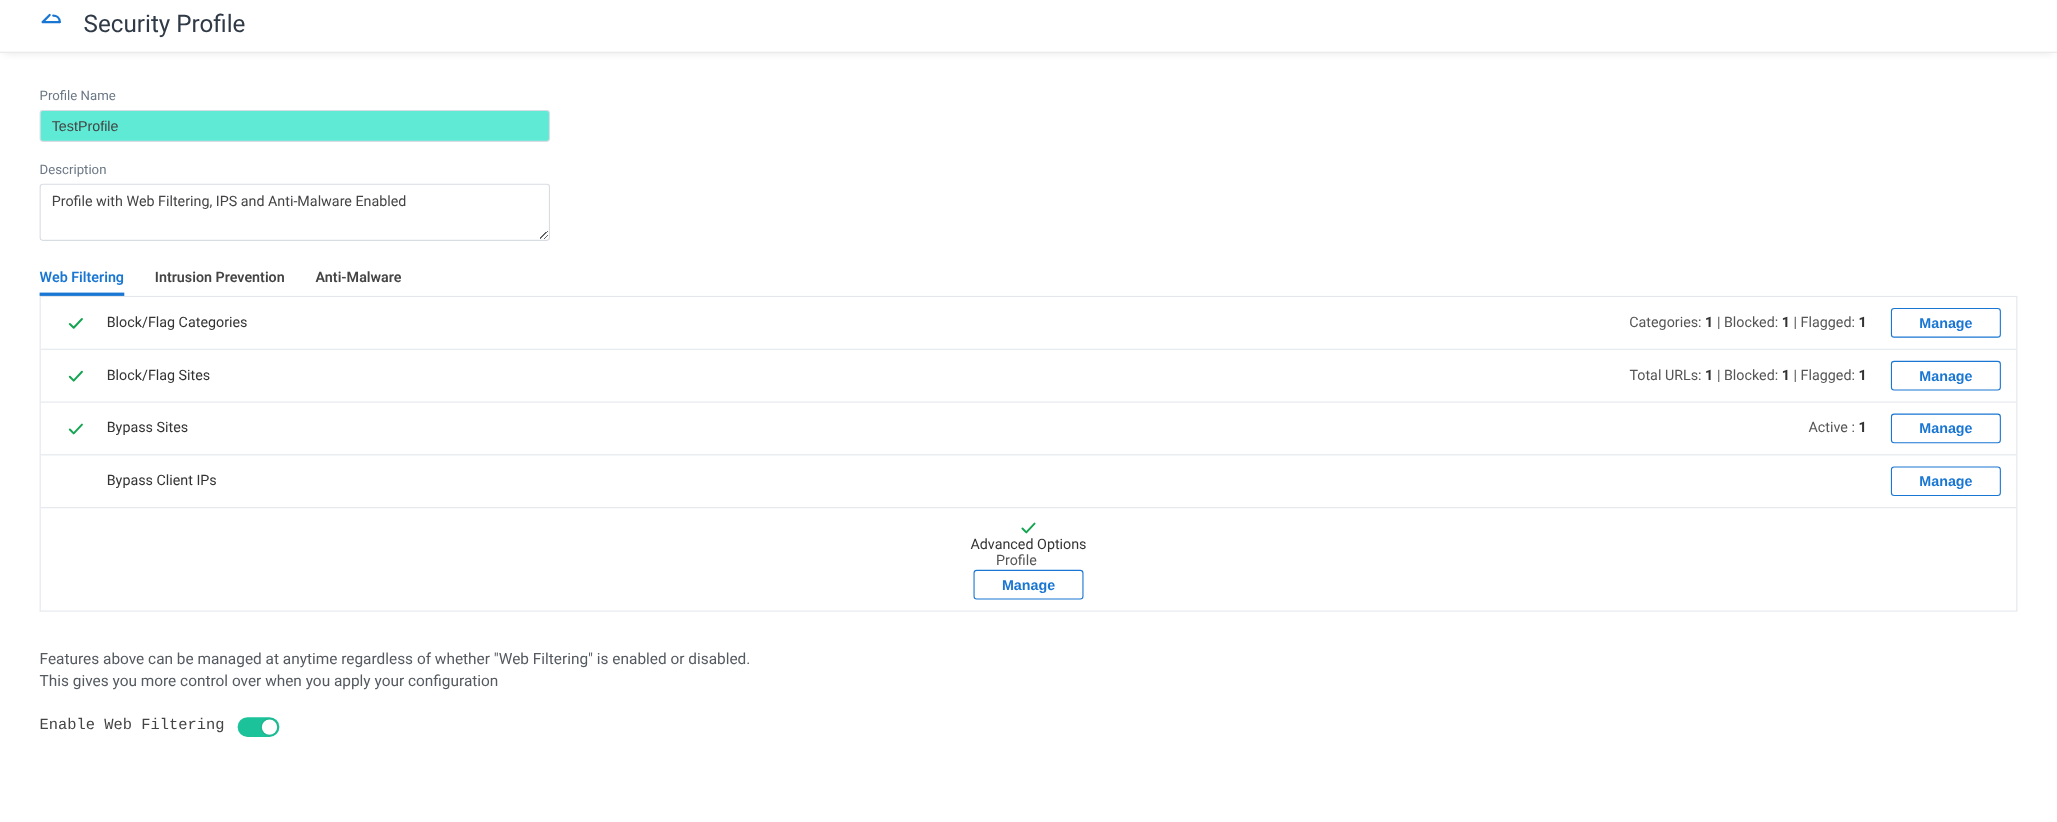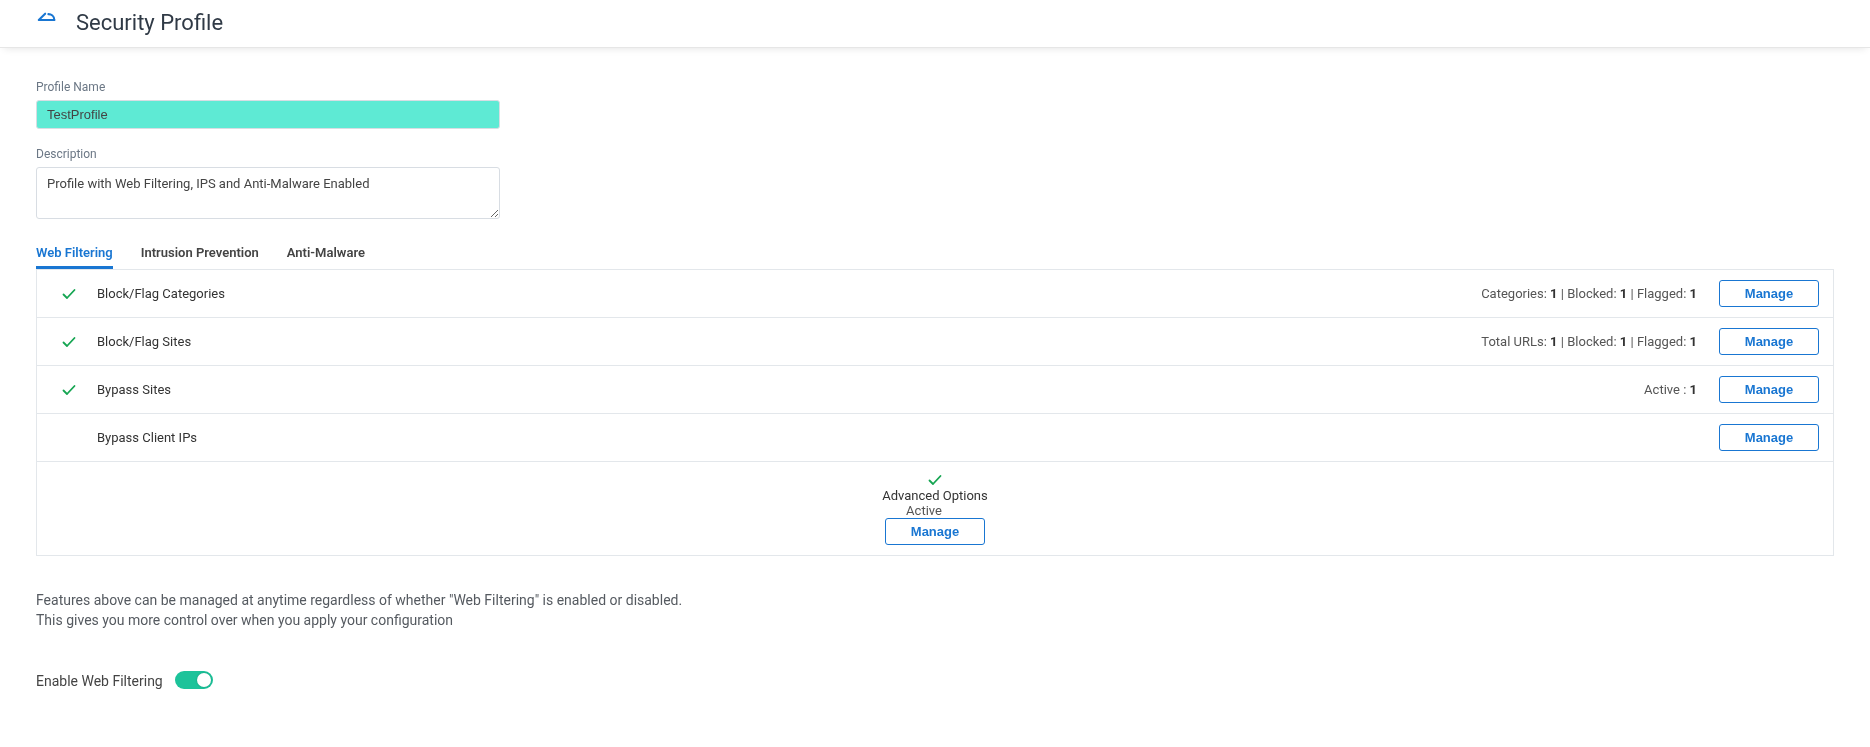--- a/index.html
+++ b/index.html
@@ -129,24 +129,25 @@
       border-radius: 3px;
       cursor: pointer;
     }
     .help-text {
       margin-top: 34px;
       font-size: 14px;
       color: #555a60;
       line-height: 1.45;
     }
     .toggle-row {
-      margin-top: 40px;
-      display: flex;
-      align-items: flex-end;
+      margin-top: 21px;
+      display: flex;
+      align-items: flex-start;
       gap: 12px;
+      font-family: Liberation Mono, monospace;
     }
     .toggle-label {
       font-size: 14px;
       color: #444;
     }
     .toggle {
       position: relative;
       width: 38px;
       height: 18px;
       background: #1cc39a;
@@ -262,21 +263,21 @@
 
     <div class="row">
       <span class="row-check">
         <svg viewBox="0 0 16 16" fill="none" stroke="currentColor" stroke-width="1.8" stroke-linecap="round" stroke-linejoin="round">
             <polyline points="2.5 8.5 6 12 13.5 4"></polyline>
           </svg>
       </span>
       <span class="row-spacer"></span>
       <span class="row-title">Advanced Options</span>
       <span class="row-gap"></span>
-      <span class="row-summary">Active</span>
+      <span class="row-summary">Profile</span>
       <button class="manage-btn">Manage</button>
     </div>
 
   </div>
 
   <div class="help-text">
     <div>Features above can be managed at anytime regardless of whether "Web Filtering" is enabled or disabled.</div>
     <div>This gives you more control over when you apply your configuration</div>
   </div>
 

